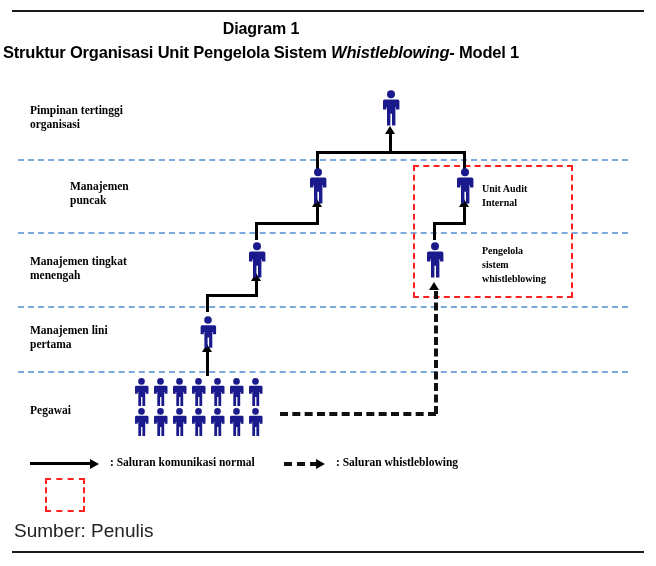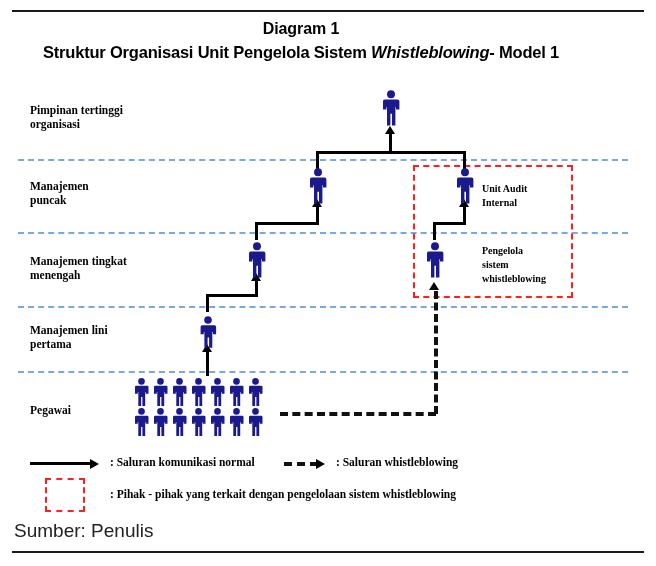--- a/index.html
+++ b/index.html
@@ -29,21 +29,20 @@
 
   
   .title-block {
     position: absolute;
     top: 18px;
     left: 0;
     width: 522px;
     text-align: center;
     font-family: "Liberation Sans", sans-serif;
     font-weight: bold;
-    padding-left: 40px;
   }
   #diagram-title-line1 {
     font-size: 16px;
     line-height: 22px;
     letter-spacing: -0.1px;
   }
   #diagram-title-line2 {
     font-size: 16.5px;
     line-height: 24px;
     letter-spacing: -0.2px;
@@ -206,21 +205,21 @@
 
 <div id="chart-canvas">
 
   <div class="band-divider" style="top: 81px;"></div>
   <div class="band-divider" style="top: 154px;"></div>
   <div class="band-divider" style="top: 228px;"></div>
   <div class="band-divider" style="top: 293px;"></div>
 
   <div class="row-label" style="top: 26px;">Pimpinan tertinggi
 organisasi</div>
-  <div class="row-label" style="top: 102px;">Manajemen
+  <div class="row-label" style="top: 102px; margin-left: 40px;">Manajemen
 puncak</div>
   <div class="row-label" style="top: 177px;">Manajemen tingkat
 menengah</div>
   <div class="row-label" style="top: 246px;">Manajemen lini
 pertama</div>
   <div class="row-label" style="top: 326px;">Pegawai</div>
 
   <div id="red-box" style="top: 87px;"></div>
   <div class="box-label" id="label-unit-audit" style="top: 104px;">Unit Audit
 Internal</div>
@@ -390,19 +389,18 @@
 <div id="legend">
 
   <div class="legend-solid-line" style="left: 30px; top: 22px; width: 62px;"></div>
   <div class="legend-arrow" style="left: 90px; top: 19px;"></div>
   <div class="legend-text" style="left: 110px; top: 16px;">: Saluran komunikasi normal</div>
 
   <div class="legend-dashed-line" style="left: 284px; top: 22px; width: 34px;"></div>
   <div class="legend-arrow" style="left: 316px; top: 19px;"></div>
   <div class="legend-text" style="left: 336px; top: 16px;">: Saluran whistleblowing</div>
 
-  <div class="legend-text" style="left: 110px; top: 48px;">: Pihak - pihak yang terkait dengan pengelolaan sistem whistleblowing</div>
 </div>
 <div id="legend-red-swatch"></div>
 
 <div id="source-note">Sumber: Penulis</div>
 
 <div class="rule" id="rule-bottom"></div>
 
 </body></html>

